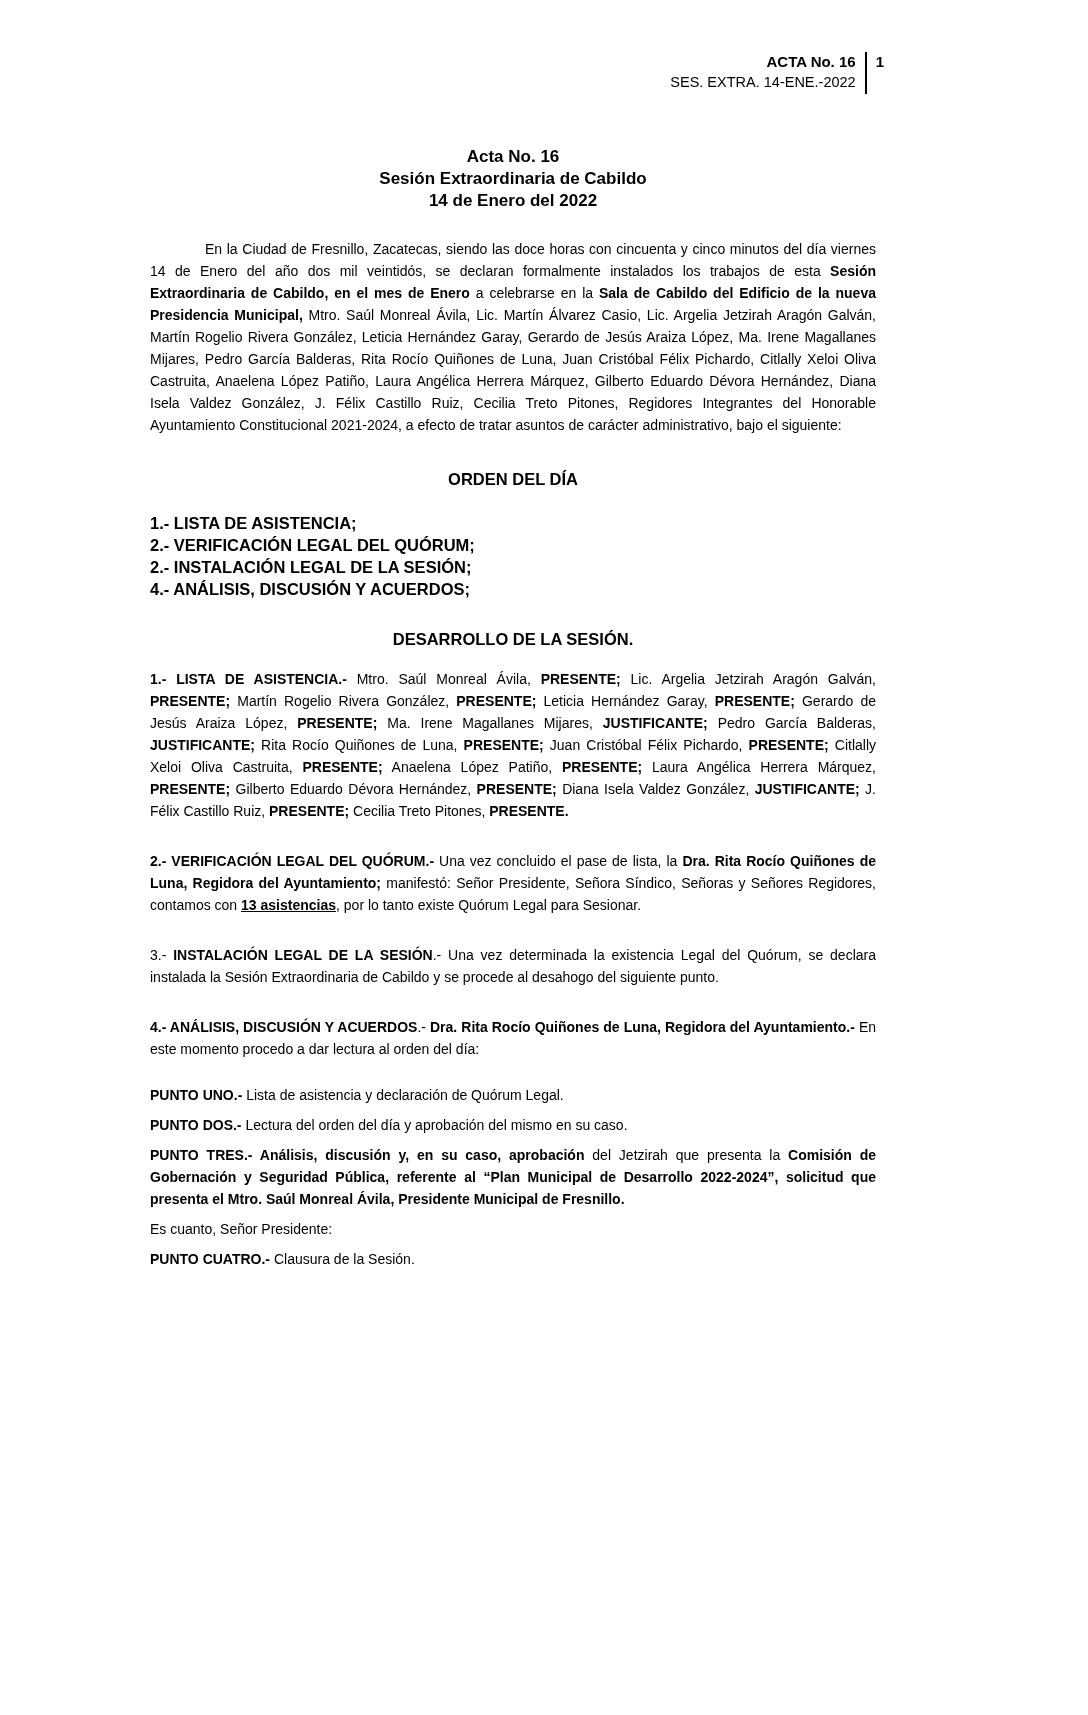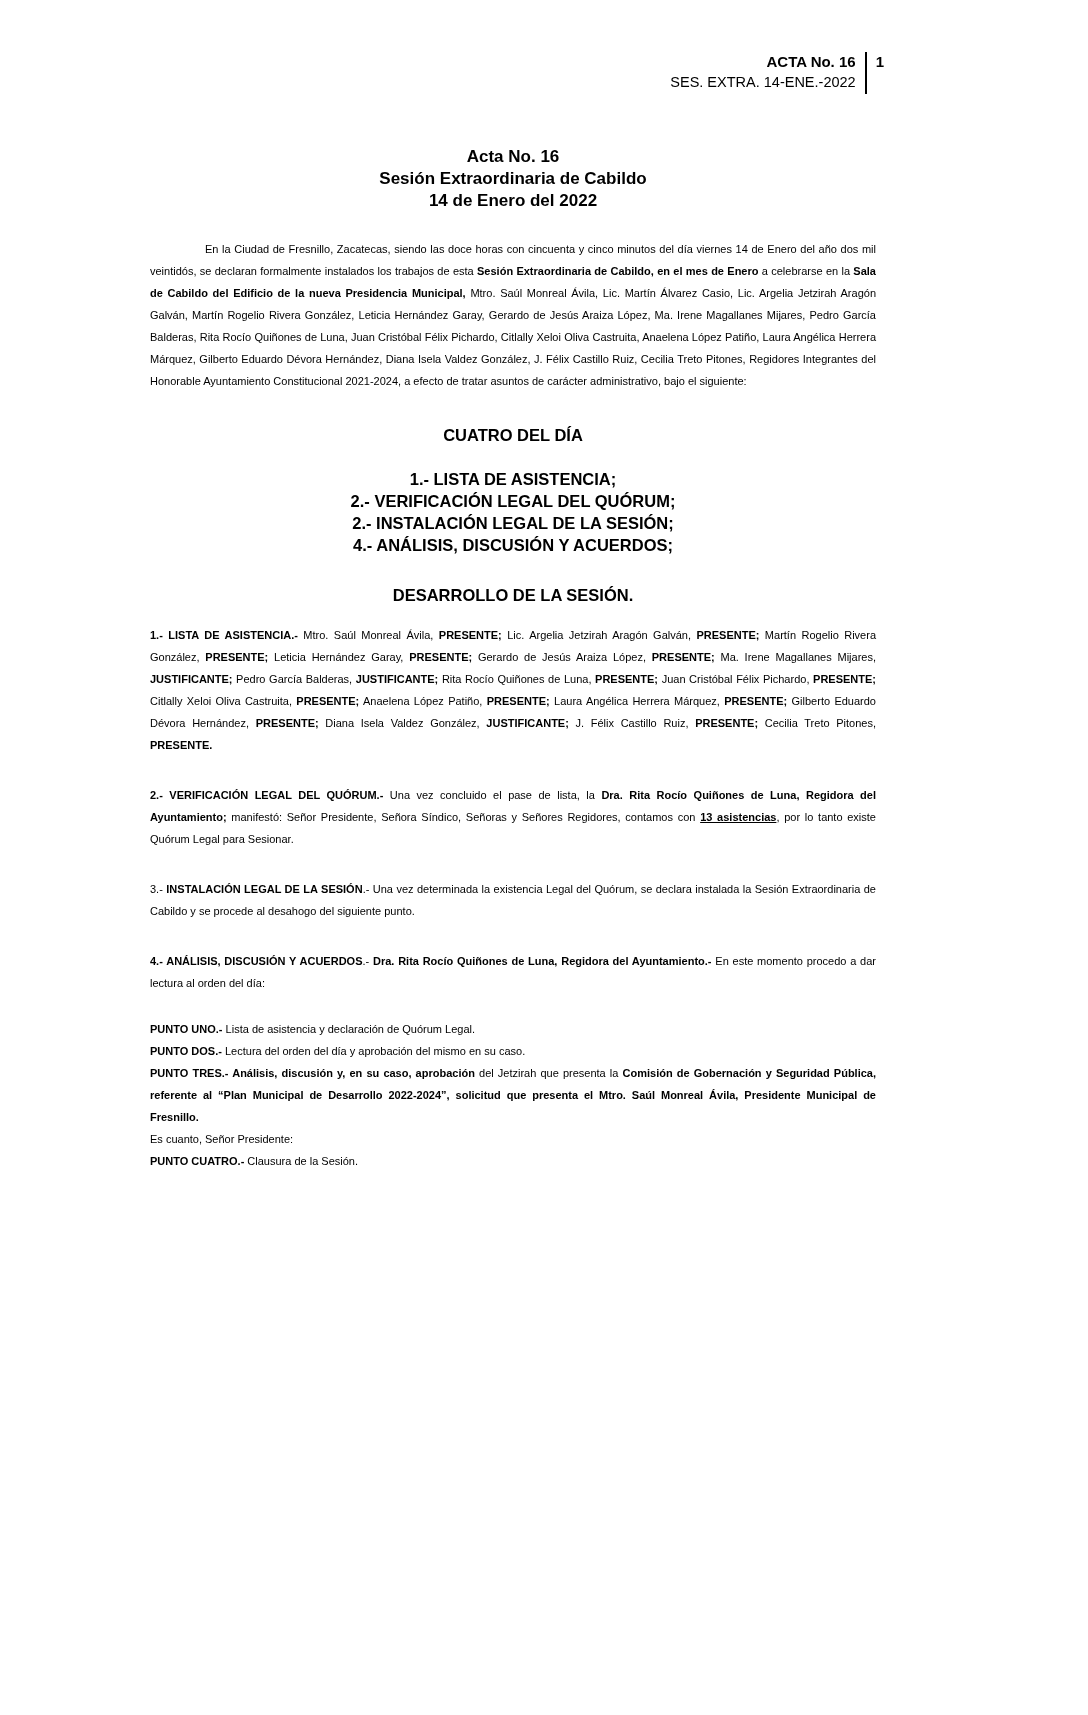--- a/index.html
+++ b/index.html
@@ -52,41 +52,41 @@
     padding: 146px 148px 0 150px;
   }
   .title {
     text-align: center;
     font-weight: bold;
     font-size: 17px;
     line-height: 22px;
     margin-bottom: 26px;
   }
   .para {
-    margin: 0 0 28px 0;
-    font-size: 11px;
+    margin: 8px 0 28px 0;
+    font-size: 14px;
     line-height: 22px;
     text-align: justify;
   }
   .para.indent { text-indent: 55px; }
   .bold { font-weight: bold; }
   .underline { text-decoration: underline; }
   .heading {
     text-align: center;
     font-weight: bold;
     font-size: 16.5px;
     line-height: 22px;
     margin: 0 0 22px 0;
   }
   .list { margin: 0 0 28px 0; }
   .list-item {
     font-weight: bold;
     font-size: 16.5px;
     line-height: 22px;
-    text-align: center;
+    text-align: left;
   }
 </style>
 </head>
 <body>
 
 <div class="page">
 
   <div class="header">
     <div class="header-lines">
       <div class="header-acta">ACTA No. 16</div>
@@ -98,21 +98,21 @@
 
   <div class="content">
     <div class="title">
       <div>Acta No. 16</div>
       <div>Sesión Extraordinaria de Cabildo</div>
       <div>14 de Enero del 2022</div>
     </div>
 
     <div id="doc-body">
         <p class="para indent" style="margin-bottom: 32px;"><span>En la Ciudad de Fresnillo, Zacatecas, siendo las doce horas con cincuenta y cinco minutos del día viernes 14 de Enero  del año dos mil veintidós, se declaran formalmente instalados los trabajos de esta </span><span class="bold">Sesión Extraordinaria de Cabildo, en el mes de Enero</span><span> a celebrarse en la </span><span class="bold">Sala de Cabildo del Edificio de la nueva Presidencia Municipal,</span><span> Mtro. Saúl Monreal Ávila, Lic. Martín Álvarez Casio, Lic. Argelia Jetzirah Aragón Galván, Martín Rogelio Rivera González, Leticia Hernández Garay, Gerardo de Jesús Araiza López, Ma. Irene Magallanes Mijares, Pedro García Balderas, Rita Rocío Quiñones de Luna, Juan Cristóbal Félix Pichardo, Citlally Xeloi Oliva Castruita, Anaelena López Patiño, Laura Angélica Herrera Márquez, Gilberto Eduardo Dévora Hernández, Diana Isela Valdez González, J. Félix Castillo Ruiz, Cecilia Treto Pitones, Regidores Integrantes del Honorable Ayuntamiento Constitucional 2021-2024, a efecto de tratar asuntos de carácter administrativo, bajo el siguiente:</span></p>
-        <div class="heading" style="margin-bottom: 22px;">CUATRO DEL DÍA</div>
+        <div class="heading" style="margin-bottom: 22px;">ORDEN DEL DÍA</div>
         <div class="list" style="margin-bottom: 28px;">
           <div class="list-item">1.- LISTA DE ASISTENCIA;</div>
           <div class="list-item">2.- VERIFICACIÓN LEGAL DEL QUÓRUM;</div>
           <div class="list-item">2.- INSTALACIÓN LEGAL DE LA SESIÓN;</div>
           <div class="list-item">4.- ANÁLISIS, DISCUSIÓN Y ACUERDOS;</div>
         </div>
         <div class="heading" style="margin-bottom: 18px;">DESARROLLO DE LA SESIÓN.</div>
         <p class="para" style="margin-bottom: 28px;"><span class="bold">1.- LISTA DE ASISTENCIA.-</span><span> Mtro. Saúl Monreal Ávila, </span><span class="bold">PRESENTE;</span><span> Lic. Argelia Jetzirah Aragón Galván, </span><span class="bold">PRESENTE;</span><span> Martín Rogelio Rivera González, </span><span class="bold">PRESENTE;</span><span> Leticia Hernández Garay, </span><span class="bold">PRESENTE;</span><span> Gerardo de Jesús Araiza López, </span><span class="bold">PRESENTE;</span><span> Ma. Irene Magallanes Mijares, </span><span class="bold">JUSTIFICANTE;</span><span> Pedro García Balderas, </span><span class="bold">JUSTIFICANTE;</span><span> Rita Rocío Quiñones de Luna, </span><span class="bold">PRESENTE;</span><span> Juan Cristóbal Félix Pichardo, </span><span class="bold">PRESENTE;</span><span> Citlally Xeloi Oliva Castruita, </span><span class="bold">PRESENTE;</span><span> Anaelena López Patiño, </span><span class="bold">PRESENTE;</span><span> Laura Angélica Herrera Márquez, </span><span class="bold">PRESENTE;</span><span> Gilberto Eduardo Dévora Hernández, </span><span class="bold">PRESENTE;</span><span> Diana Isela Valdez González, </span><span class="bold">JUSTIFICANTE;</span><span> J. Félix Castillo Ruiz, </span><span class="bold">PRESENTE;</span><span> Cecilia Treto Pitones, </span><span class="bold">PRESENTE.</span></p>
         <p class="para" style="margin-bottom: 28px;"><span class="bold">2.- VERIFICACIÓN LEGAL DEL QUÓRUM.-</span><span> Una vez concluido el pase de lista, la </span><span class="bold">Dra. Rita Rocío Quiñones de Luna, Regidora del Ayuntamiento;</span><span> manifestó: Señor Presidente, Señora Síndico, Señoras y Señores Regidores, contamos con </span><span class="bold underline">13 asistencias</span><span>, por lo tanto existe Quórum Legal para Sesionar.</span></p>
         <p class="para" style="margin-bottom: 28px;"><span>3.- </span><span class="bold">INSTALACIÓN LEGAL DE LA SESIÓN</span><span>.- Una vez determinada la existencia Legal del Quórum, se declara instalada la Sesión Extraordinaria de Cabildo y se procede al desahogo del siguiente punto.</span></p>

